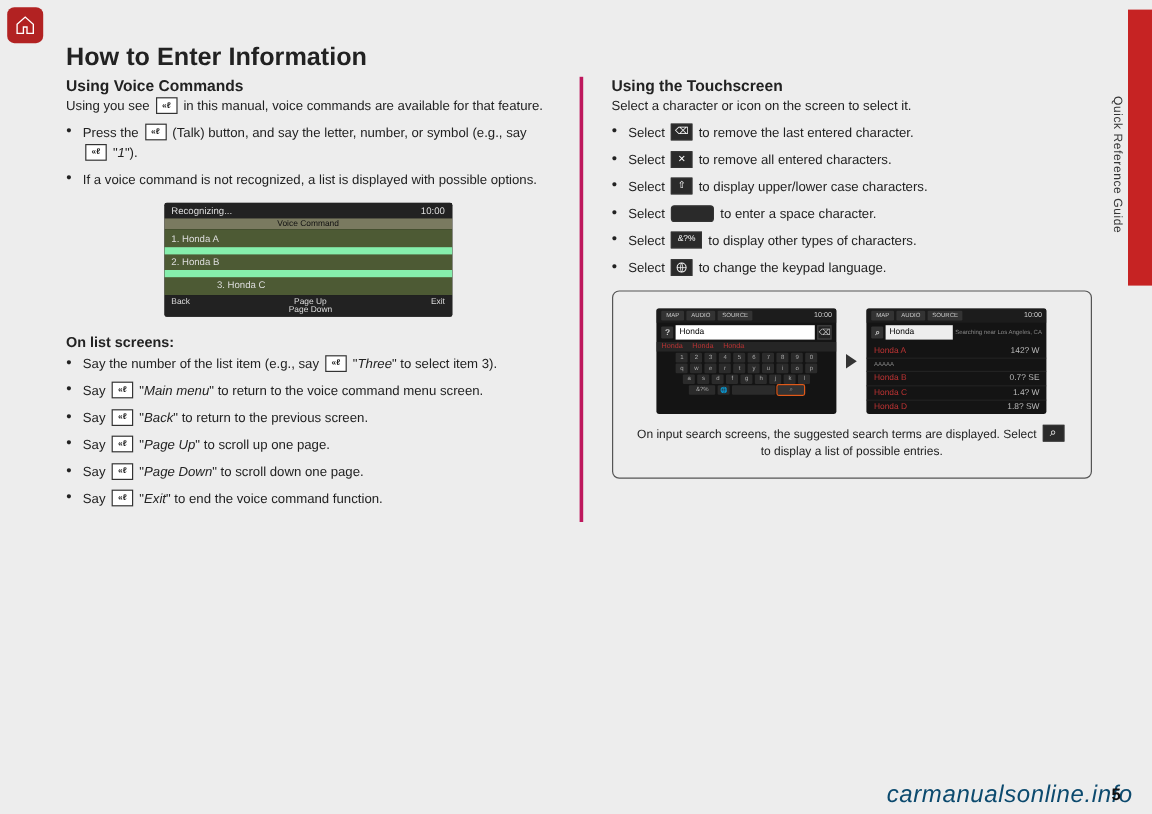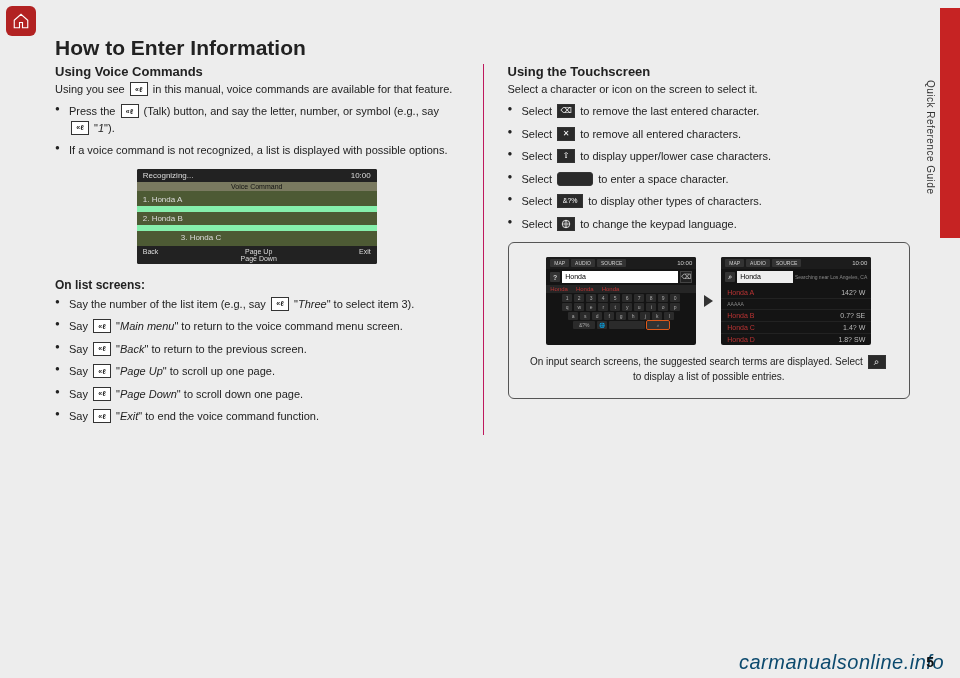--- a/index.html
+++ b/index.html
@@ -62,21 +62,21 @@
   }
   .columns {
     display: flex;
     gap: 0;
   }
   .col {
     width: 50%;
     box-sizing: border-box;
   }
   .col-left { padding-right: 24px; }
-  .col-right { padding-left: 24px; border-left: 1px solid #be185d; }
+  .col-right { padding-left: 24px; border-left: 3px solid #be185d; }
   h2 {
     font-size: 13px;
     font-weight: bold;
     margin: 0 0 3px 0;
   }
   h3 {
     font-size: 12px;
     font-weight: bold;
     margin: 14px 0 3px 0;
   }

